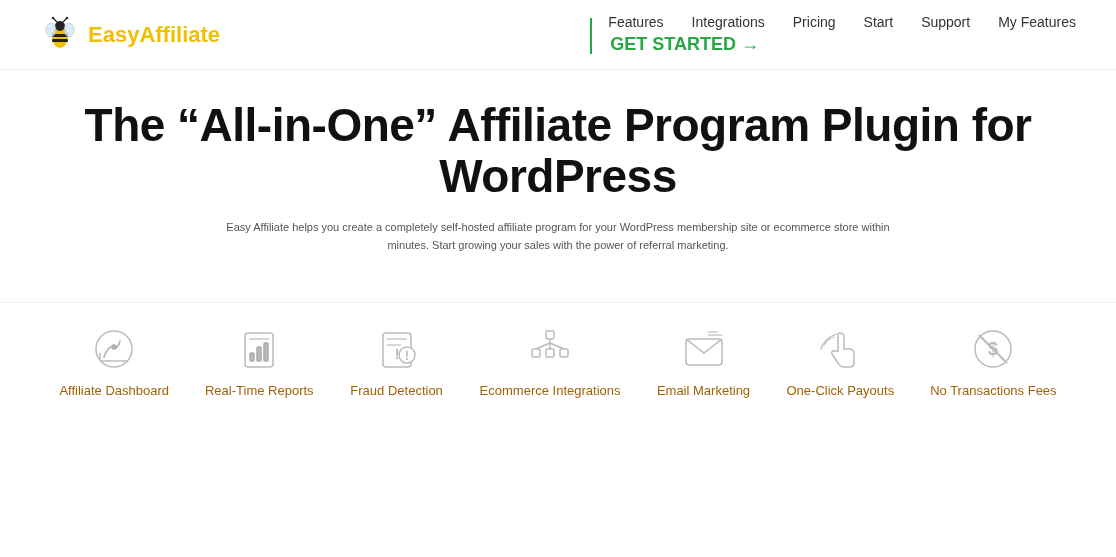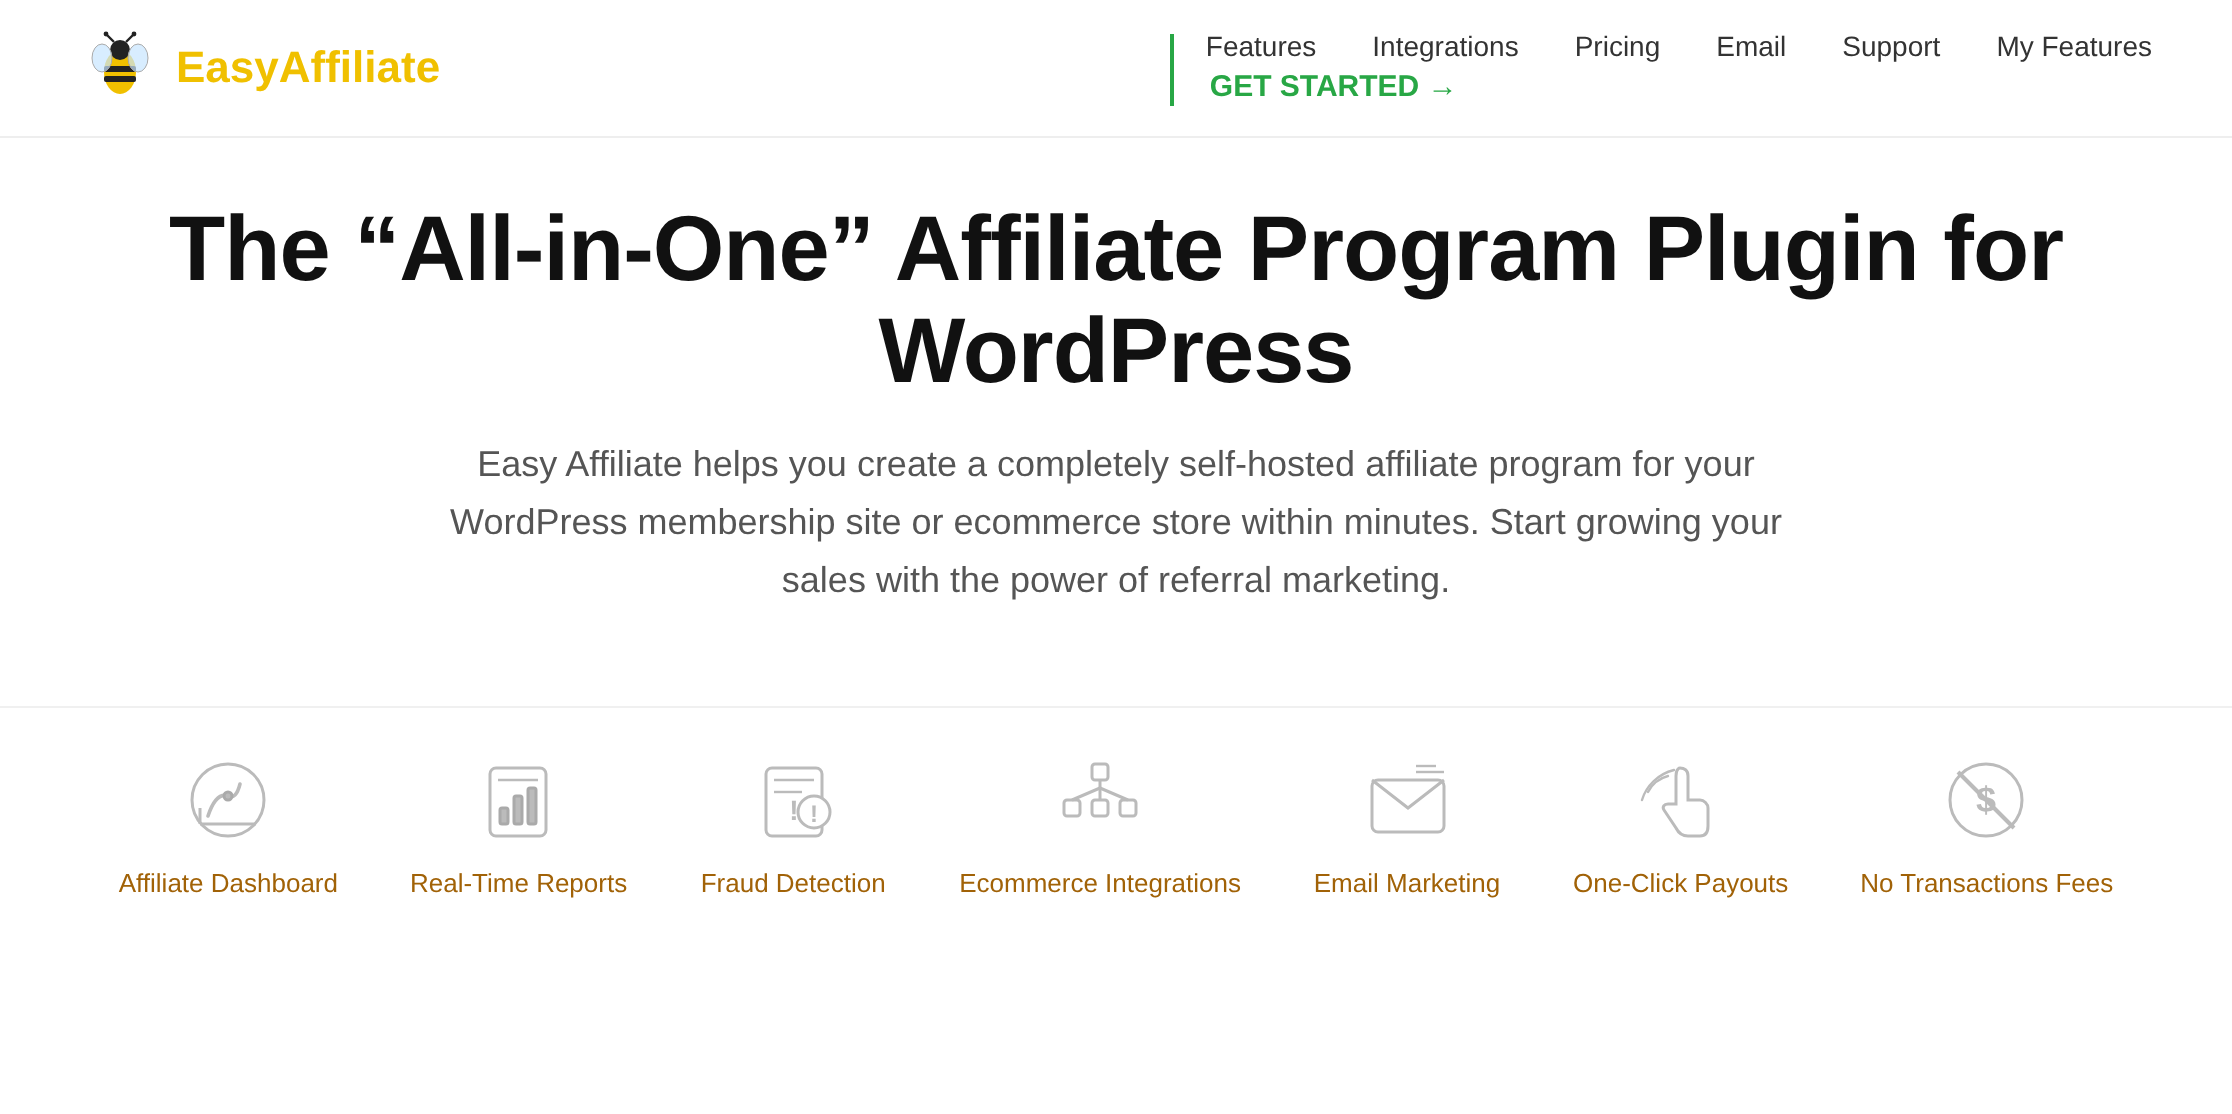--- a/index.html
+++ b/index.html
@@ -33,21 +33,21 @@
     .logo-text {
       font-size: 22px;
       font-weight: 700;
       color: #222;
     }
     .logo-text span {
       color: #f0c000;
     }
     .nav-area {
       display: flex;
-      align-items: flex-start;
+      align-items: center;
       gap: 0;
     }
     .nav-left-divider {
       width: 2px;
       height: 36px;
       background: #28a745;
       margin-right: 16px;
       margin-top: 2px;
     }
     .nav-links {
@@ -62,21 +62,21 @@
       margin-bottom: 4px;
     }
     .nav-link {
       font-size: 14px;
       font-weight: 500;
       color: #333;
       text-decoration: none;
       cursor: pointer;
     }
     .get-started {
-      font-size: 15px;
+      font-size: 18px;
       font-weight: 700;
       color: #28a745;
       text-decoration: none;
       cursor: pointer;
       display: flex;
       align-items: center;
       gap: 4px;
       padding-left: 2px;
     }
 
@@ -87,21 +87,21 @@
     }
     .hero-title {
       font-size: 46px;
       font-weight: 900;
       line-height: 1.1;
       color: #111;
       margin-bottom: 18px;
       letter-spacing: -0.5px;
     }
     .hero-subtitle {
-      font-size: 18px;
+      font-size: 11px;
       color: #555;
       line-height: 1.6;
       max-width: 680px;
       margin: 0 auto 28px;
     }
 
     
     .features-row {
       display: flex;
       justify-content: center;
@@ -170,21 +170,21 @@
     </div>
   </div>
 
   <nav class="nav-area">
     <div class="nav-left-divider"></div>
     <div class="nav-links">
       <div class="nav-top">
         <a class="nav-link">Features</a>
         <a class="nav-link">Integrations</a>
         <a class="nav-link">Pricing</a>
-        <a class="nav-link">Email</a>
+        <a class="nav-link">Start</a>
         <a class="nav-link">Support</a>
         <a class="nav-link">My Features</a>
       </div>
       <a class="get-started">GET STARTED →</a>
     </div>
   </nav>
 </header>
 
 <section class="hero">
   <h1 class="hero-title">The “All-in-One” Affiliate Program Plugin for WordPress</h1>

